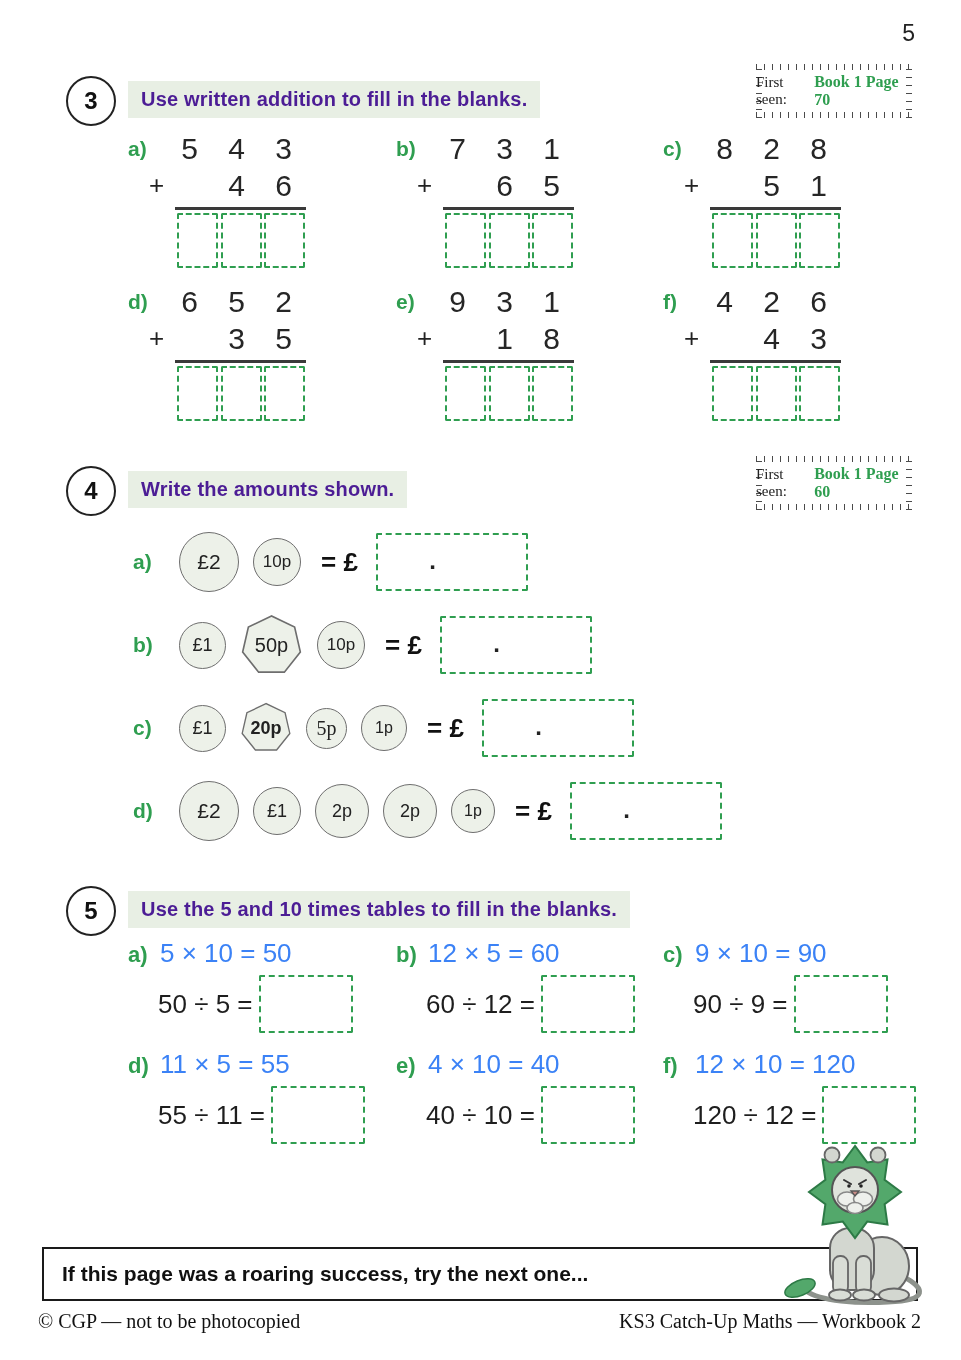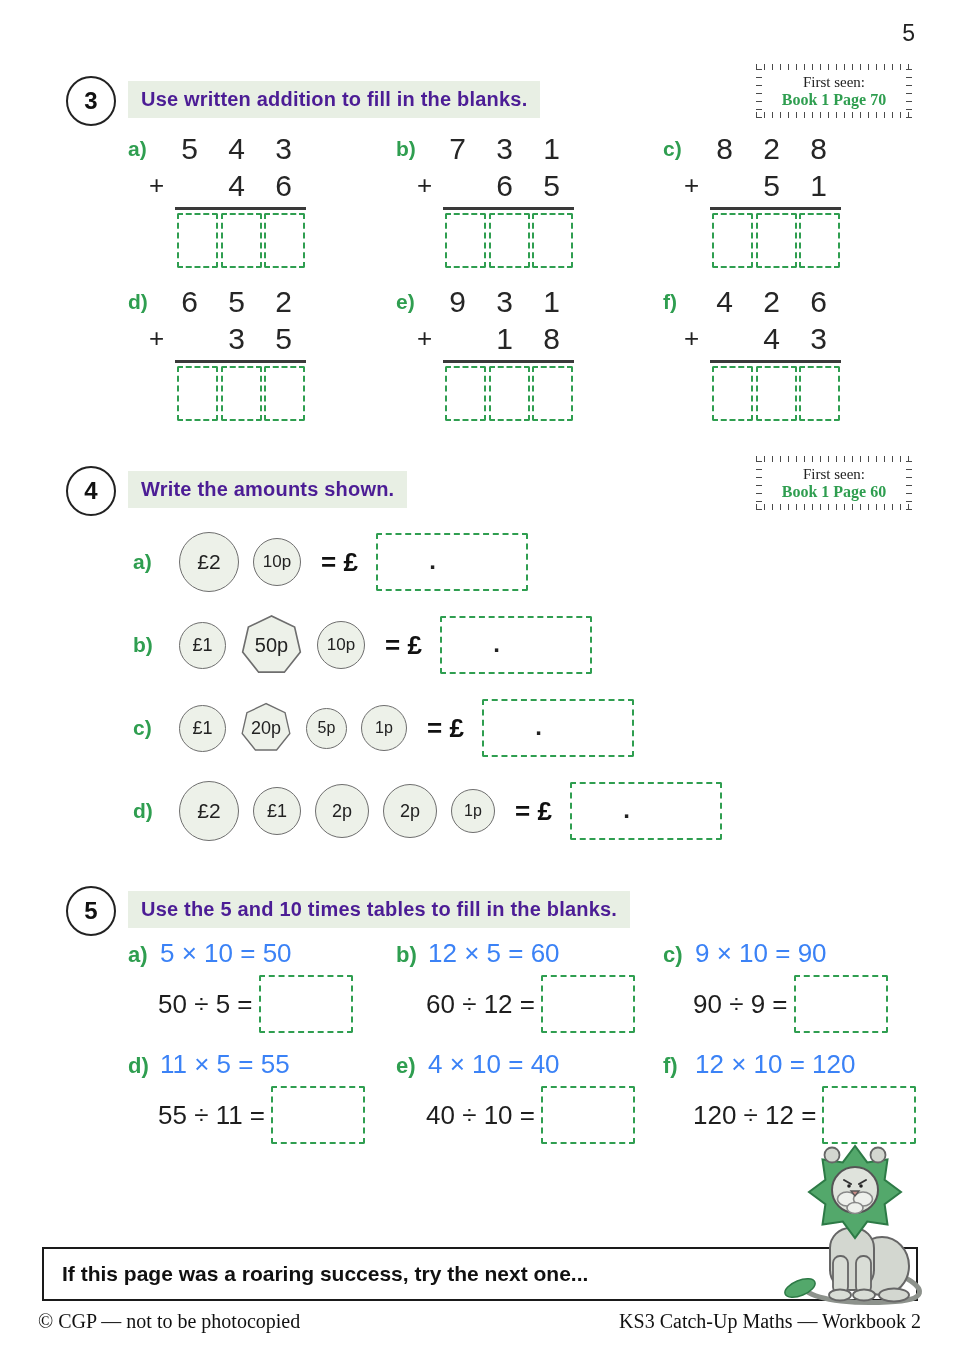--- a/index.html
+++ b/index.html
@@ -11,21 +11,21 @@
   
   .q-circle{position:absolute;width:46px;height:46px;border:2.5px solid #222;border-radius:50%;
             display:flex;align-items:center;justify-content:center;
             font-size:24px;font-weight:bold;color:#111;background:#fff;}
 
   
   .q-title{position:absolute;background:#e8efe4;padding:7px 13px;font-size:20px;font-weight:bold;
            color:#4c1d95;letter-spacing:.2px;white-space:nowrap;}
 
   
-  .badge{position:absolute;width:156px;height:54px;display:flex;flex-direction:column;
+  .badge{position:absolute;width:156px;height:54px;display:flex;flex-direction:row;
          align-items:center;justify-content:center;font-family:"Liberation Serif",serif;
          background:
            repeating-linear-gradient(90deg,#4a4a4a 0 1.5px,transparent 1.5px 8px) top left/100% 6px no-repeat,
            repeating-linear-gradient(90deg,#4a4a4a 0 1.5px,transparent 1.5px 8px) bottom left/100% 6px no-repeat,
            repeating-linear-gradient(0deg,#4a4a4a 0 1.5px,transparent 1.5px 8px) top left/6px 100% no-repeat,
            repeating-linear-gradient(0deg,#4a4a4a 0 1.5px,transparent 1.5px 8px) top right/6px 100% no-repeat;}
   .badge .b1{font-size:15px;color:#222;}
   .badge .b2{font-size:16px;font-weight:bold;color:#2f9e50;}
 
   
@@ -250,28 +250,28 @@
     <span class="m-box">
       <span class="dot">.</span>
       </span>
   </div>
 
   <div class="money-row" style="top:693px;">
     <span class="m-label">c)</span>
     <span class="coin circle" style="width:47px;height:47px;">
       <span class="cv" style="font-size:18px;">£1</span>
       </span>
-    <span class="coin hept" style="width:52px;height:52px;">
+    <span class="coin hept" style="width:52px;height:52px;font-weight:bold;">
       <svg viewBox="0 0 100 100">
         <polygon points="50,3 13.3,20.7 4.2,60.5 29.6,92.3 70.4,92.3 95.8,60.5 86.7,20.7" fill="#edf1e9" stroke="#6e6e6e" stroke-width="2.6"></polygon>
         </svg>
       <span class="cv" style="font-size:18px;">20p</span>
       </span>
     <span class="coin circle" style="width:41px;height:41px;">
-      <span class="cv" style="font-size:16px;">5p</span>
+      <span class="cv" style="font-size:20px;font-family:Liberation Serif, serif;">5p</span>
       </span>
     <span class="coin circle" style="width:46px;height:46px;">
       <span class="cv" style="font-size:16px;">1p</span>
       </span>
     <span class="m-eq">= £</span>
     <span class="m-box">
       <span class="dot">.</span>
       </span>
   </div>
 

